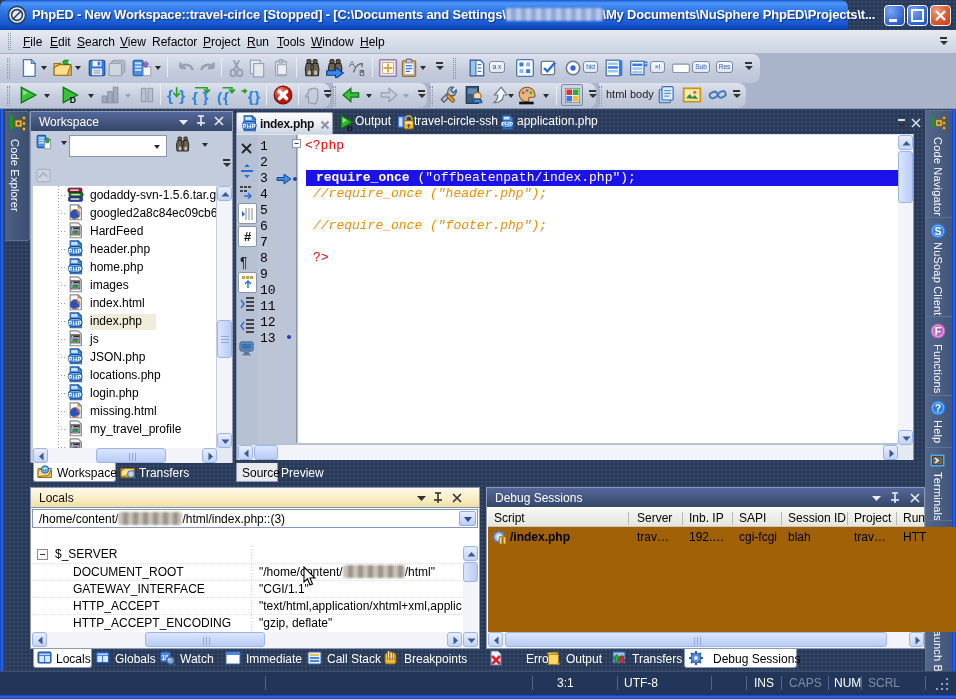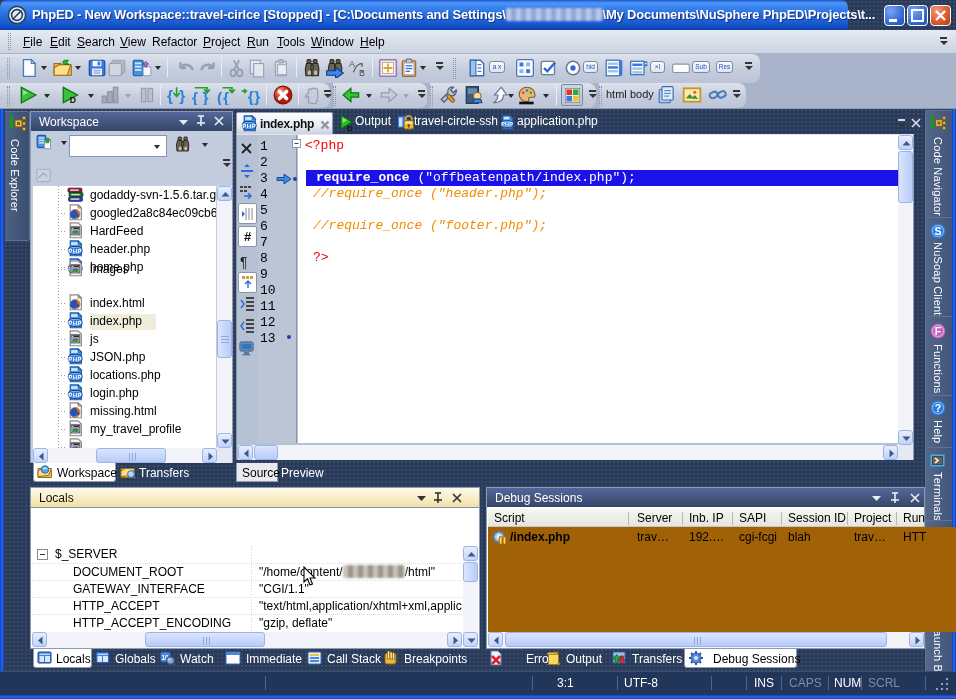--- a/index.html
+++ b/index.html
@@ -599,21 +599,21 @@
             <use href="#php16"></use>
           </svg>
           <span class="lbl">header.php</span>
         </div>
   <div class="trow" style="top:72px;">
           <svg class="ticon" viewBox="0 0 16 16">
             <use href="#php16"></use>
           </svg>
           <span class="lbl">home.php</span>
         </div>
-  <div class="trow" style="top:74px;padding-left:24px;">
+  <div class="trow" style="top:90px;padding-left:24px;">
           <svg class="ticon" viewBox="0 0 16 16">
             <use href="#winicon"></use>
           </svg>
           <span class="lbl">images</span>
         </div>
   <div class="trow" style="top:108px;text-align:right;">
           <svg class="ticon" viewBox="0 0 16 16">
             <use href="#ffpage"></use>
           </svg>
           <span class="lbl">index.html</span>
@@ -959,20 +959,28 @@
             <line x1="5" y1="1" x2="5" y2="8"></line>
             <line x1="2" y1="1" x2="8" y2="1"></line>
             <line x1="1" y1="8" x2="9" y2="8"></line>
             <line x1="5" y1="8" x2="5" y2="11"></line>
           </g>
         </svg>
   <svg class="abs" style="left:421px;top:5px;" width="10" height="10">
           <path d="M1 1 L9 9 M9 1 L1 9" stroke="#333" stroke-width="1.6"></path>
         </svg>
  </div>
+ <div class="abs" style="left:1px;top:21px;width:446px;height:19px;background:#fff;border:1px solid #8696b4;font-size:12px;">
+  <span style="position:absolute;left:6px;top:2px;white-space:nowrap;">/home/content/<span class="blurblob" style="width:64px;background:repeating-linear-gradient(90deg,#cac2b8 0 5px,#9a948c 5px 10px),repeating-linear-gradient(0deg,rgba(255,255,255,.4) 0 4px,rgba(120,120,120,.3) 4px 8px);"></span>/html/index.php::(3)</span>
+  <div class="abs" style="right:1px;top:1px;width:17px;height:15px;background:linear-gradient(180deg,#e8eefe,#b8ccf8);border:1px solid #8cacf0;border-radius:2px;">
+          <svg class="abs" style="left:4px;top:5px;" width="9" height="6">
+            <path d="M0 0 h8 l-4 5 z" fill="#2a4a8a"></path>
+          </svg>
+        </div>
+ </div>
  <div class="abs" style="left:1px;top:58px;width:430px;height:86px;background:#fff;font-size:12px;color:#000;overflow:hidden;">
   <div class="abs" style="left:219px;top:0;width:1px;height:86px;background-image:linear-gradient(#d0d0c8 1px,transparent 1px);background-size:1px 3px;"></div>
   <div class="abs" style="left:0;top:0;height:17px;width:100%;">
    <svg class="abs" style="left:5px;top:3px;" width="11" height="11">
             <rect x="0.5" y="0.5" width="10" height="10" fill="#fff" stroke="#8a8a8a"></rect>
             <line x1="3" y1="5.5" x2="8" y2="5.5" stroke="#333"></line>
           </svg>
    <span style="position:absolute;left:23px;top:1px;">$_SERVER</span>
   </div>
   <div class="abs" style="left:0;top:17px;height:17px;width:100%;border-top:1px dotted #e0e0d8;">

